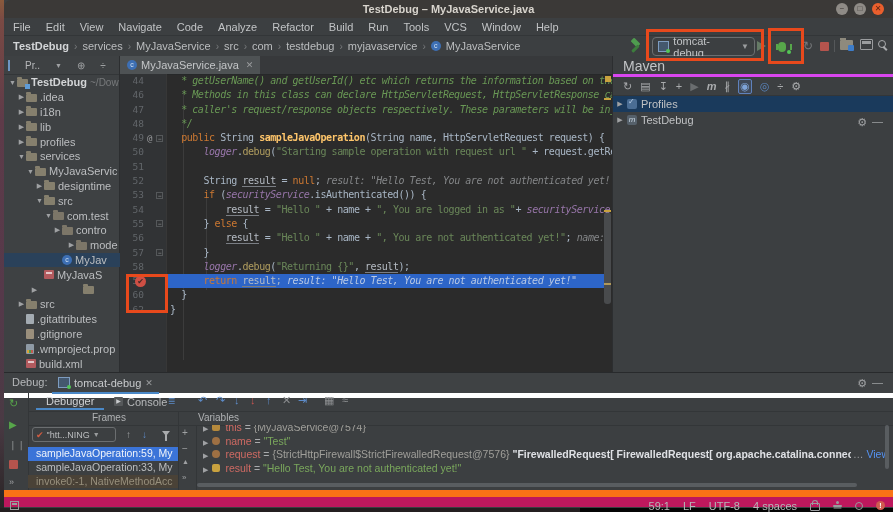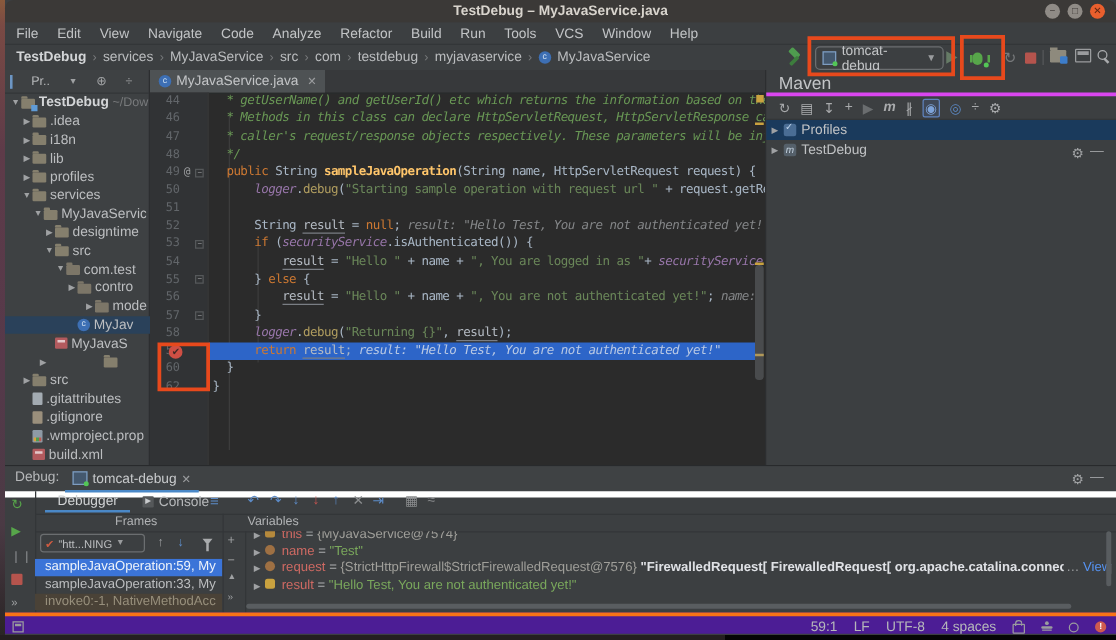--- a/index.html
+++ b/index.html
@@ -175,21 +175,21 @@
   .vic.field{background:#b5893c;}
   .vic.local{background:#c9a23f;}
   .vname{color:#cf6a63;font-weight:normal;}
   .veq{color:#a9abad;}
   .v-ref{color:#a09f9a;} .v-str{color:#7aa85c;} .v-bold{color:#dfe1e5;font-weight:bold;}
   .v-dim{color:#9a9c9e;} .v-link{color:#5693f2;}
   .vtail{position:absolute;right:4px;top:0;background:#3c3f41;padding-left:2px;}
   #var-hscroll{position:absolute;left:193px;top:110px;width:660px;height:4px;background:#595d60;border-radius:2px;}
   #var-vscroll{position:absolute;right:4px;top:52px;width:4px;height:44px;background:#595d60;border-radius:2px;}
   
-  #statusbar{left:4px;top:490px;width:889px;height:17px;background:#4c1d95;border-top:3px solid #f97316;box-sizing:border-box;font-size:11px;color:#b6b8ba;}
+  #statusbar{left:4px;top:490px;width:889px;height:17px;background:#be185d;border-top:7px solid #f97316;box-sizing:border-box;font-size:11px;color:#b6b8ba;}
   #sb-toggle{position:absolute;left:6px;top:4px;width:9px;height:9px;border:1px solid #9a9c9e;box-sizing:border-box;}
   #sb-toggle::after{content:"";position:absolute;left:1px;top:1px;width:5px;height:2px;background:#9a9c9e;}
   #sb-right{position:absolute;right:8px;top:0;height:17px;display:flex;align-items:center;gap:13px;}
   .lock-ic{width:8px;height:6px;border:1px solid #9a9c9e;border-radius:1px;position:relative;margin-top:3px;}
   .lock-ic::before{content:"";position:absolute;left:1px;top:-4px;width:4px;height:4px;border:1px solid #9a9c9e;border-bottom:none;border-radius:3px 3px 0 0;}
   .hector-ic{width:9px;height:9px;position:relative;}
   .hector-ic::before{content:"";position:absolute;left:3px;top:0;width:3px;height:3px;border-radius:50%;background:#9a9c9e;}
   .hector-ic::after{content:"";position:absolute;left:0;top:4px;width:9px;height:2px;border-radius:1px;background:#9a9c9e;box-shadow:0 2px 0 -0.5px #9a9c9e;}
   .ring-ic{width:8px;height:8px;border:1.5px solid #9a9c9e;border-radius:50%;box-sizing:border-box;}
   .err-ic{width:9px;height:9px;border-radius:50%;background:#cf5b50;color:#fff;font-size:7px;line-height:9px;text-align:center;font-weight:bold;}

